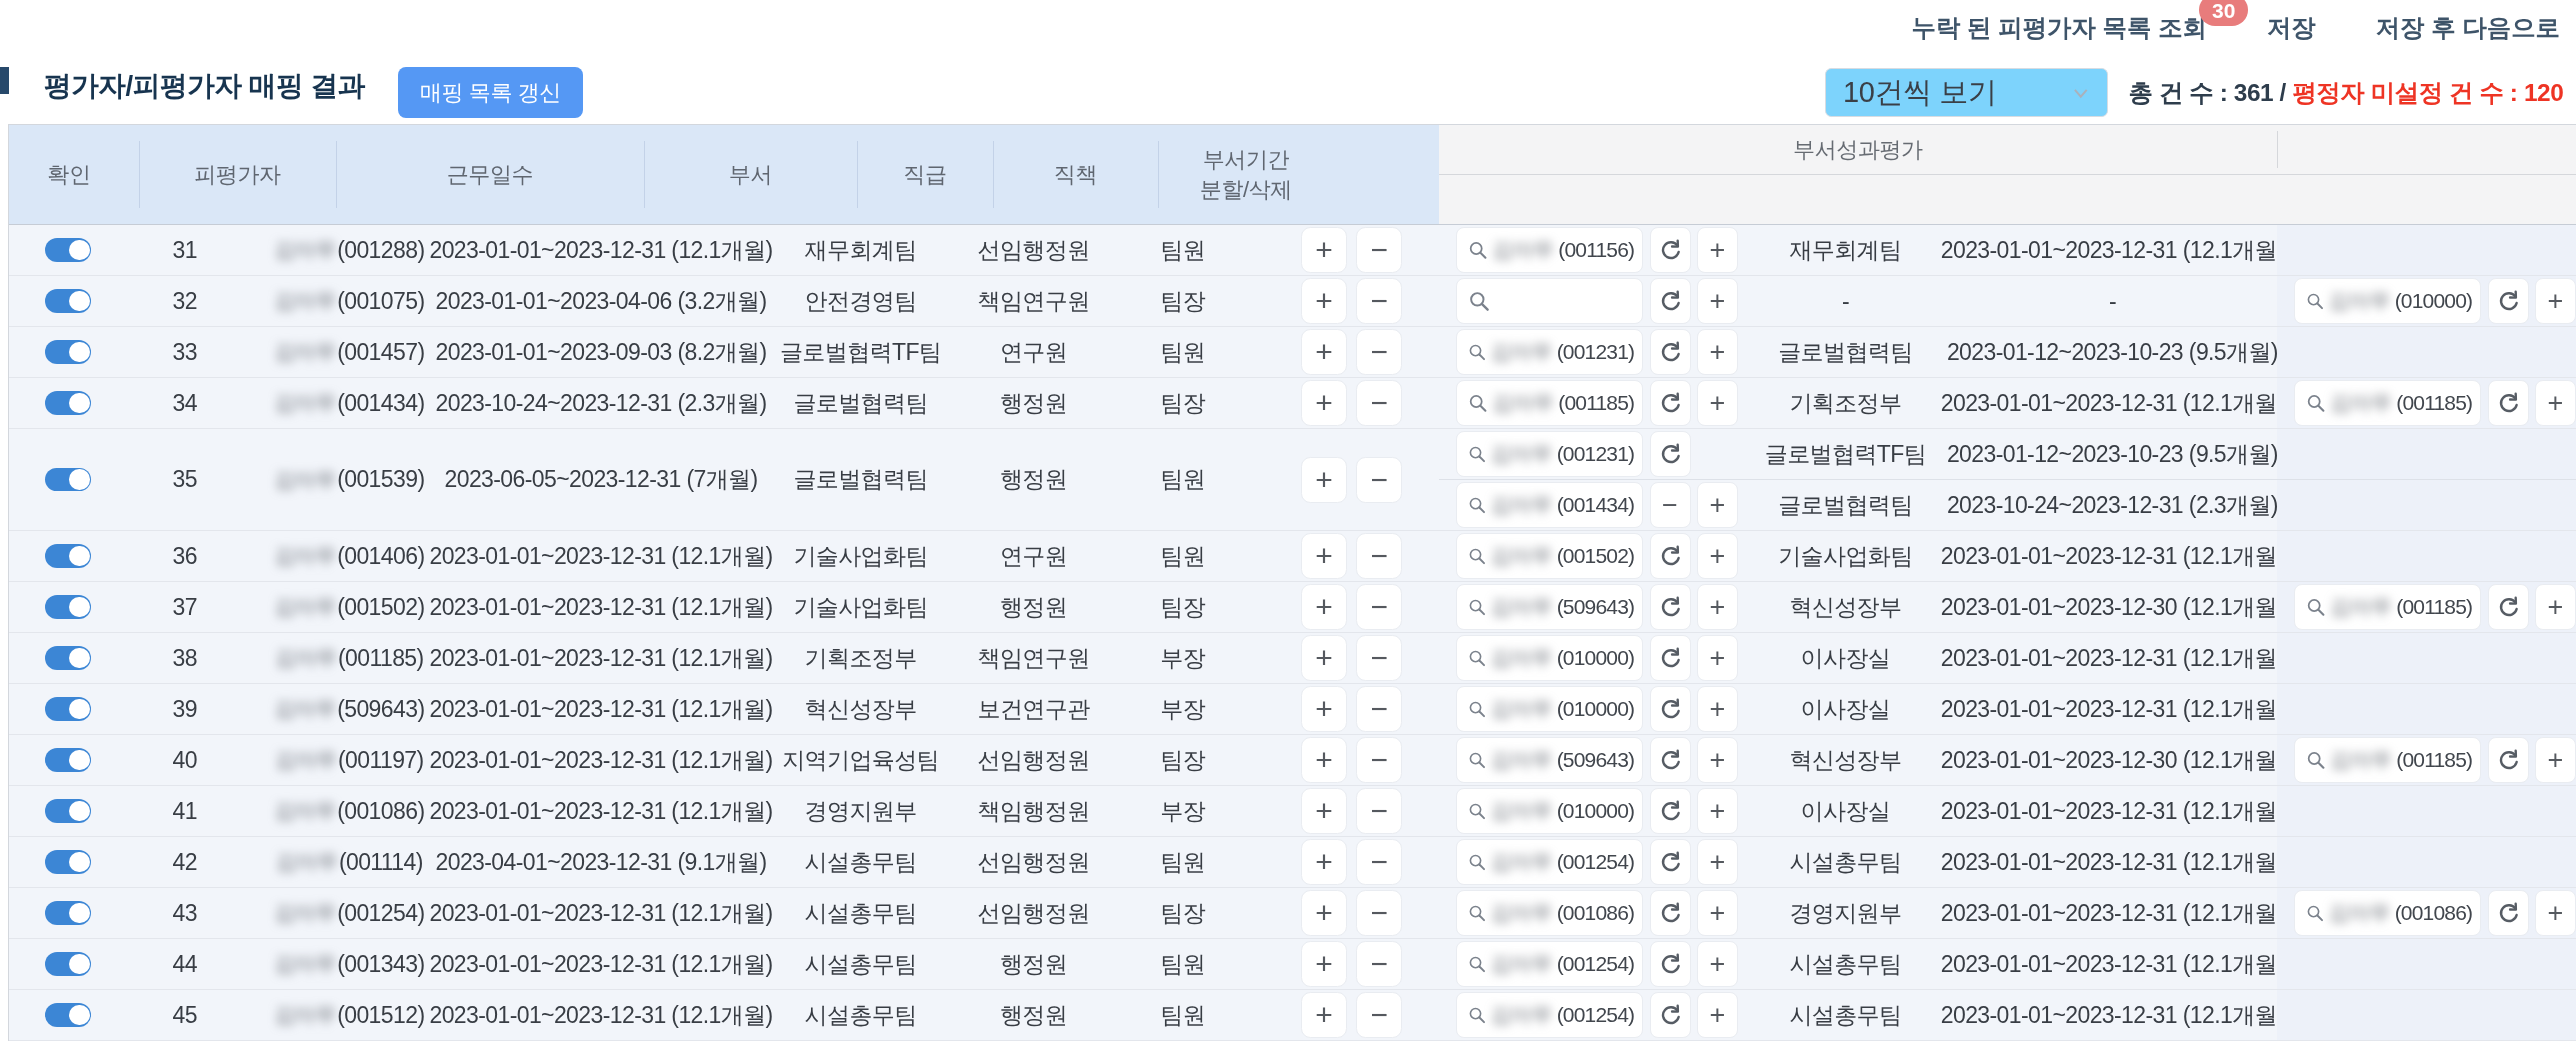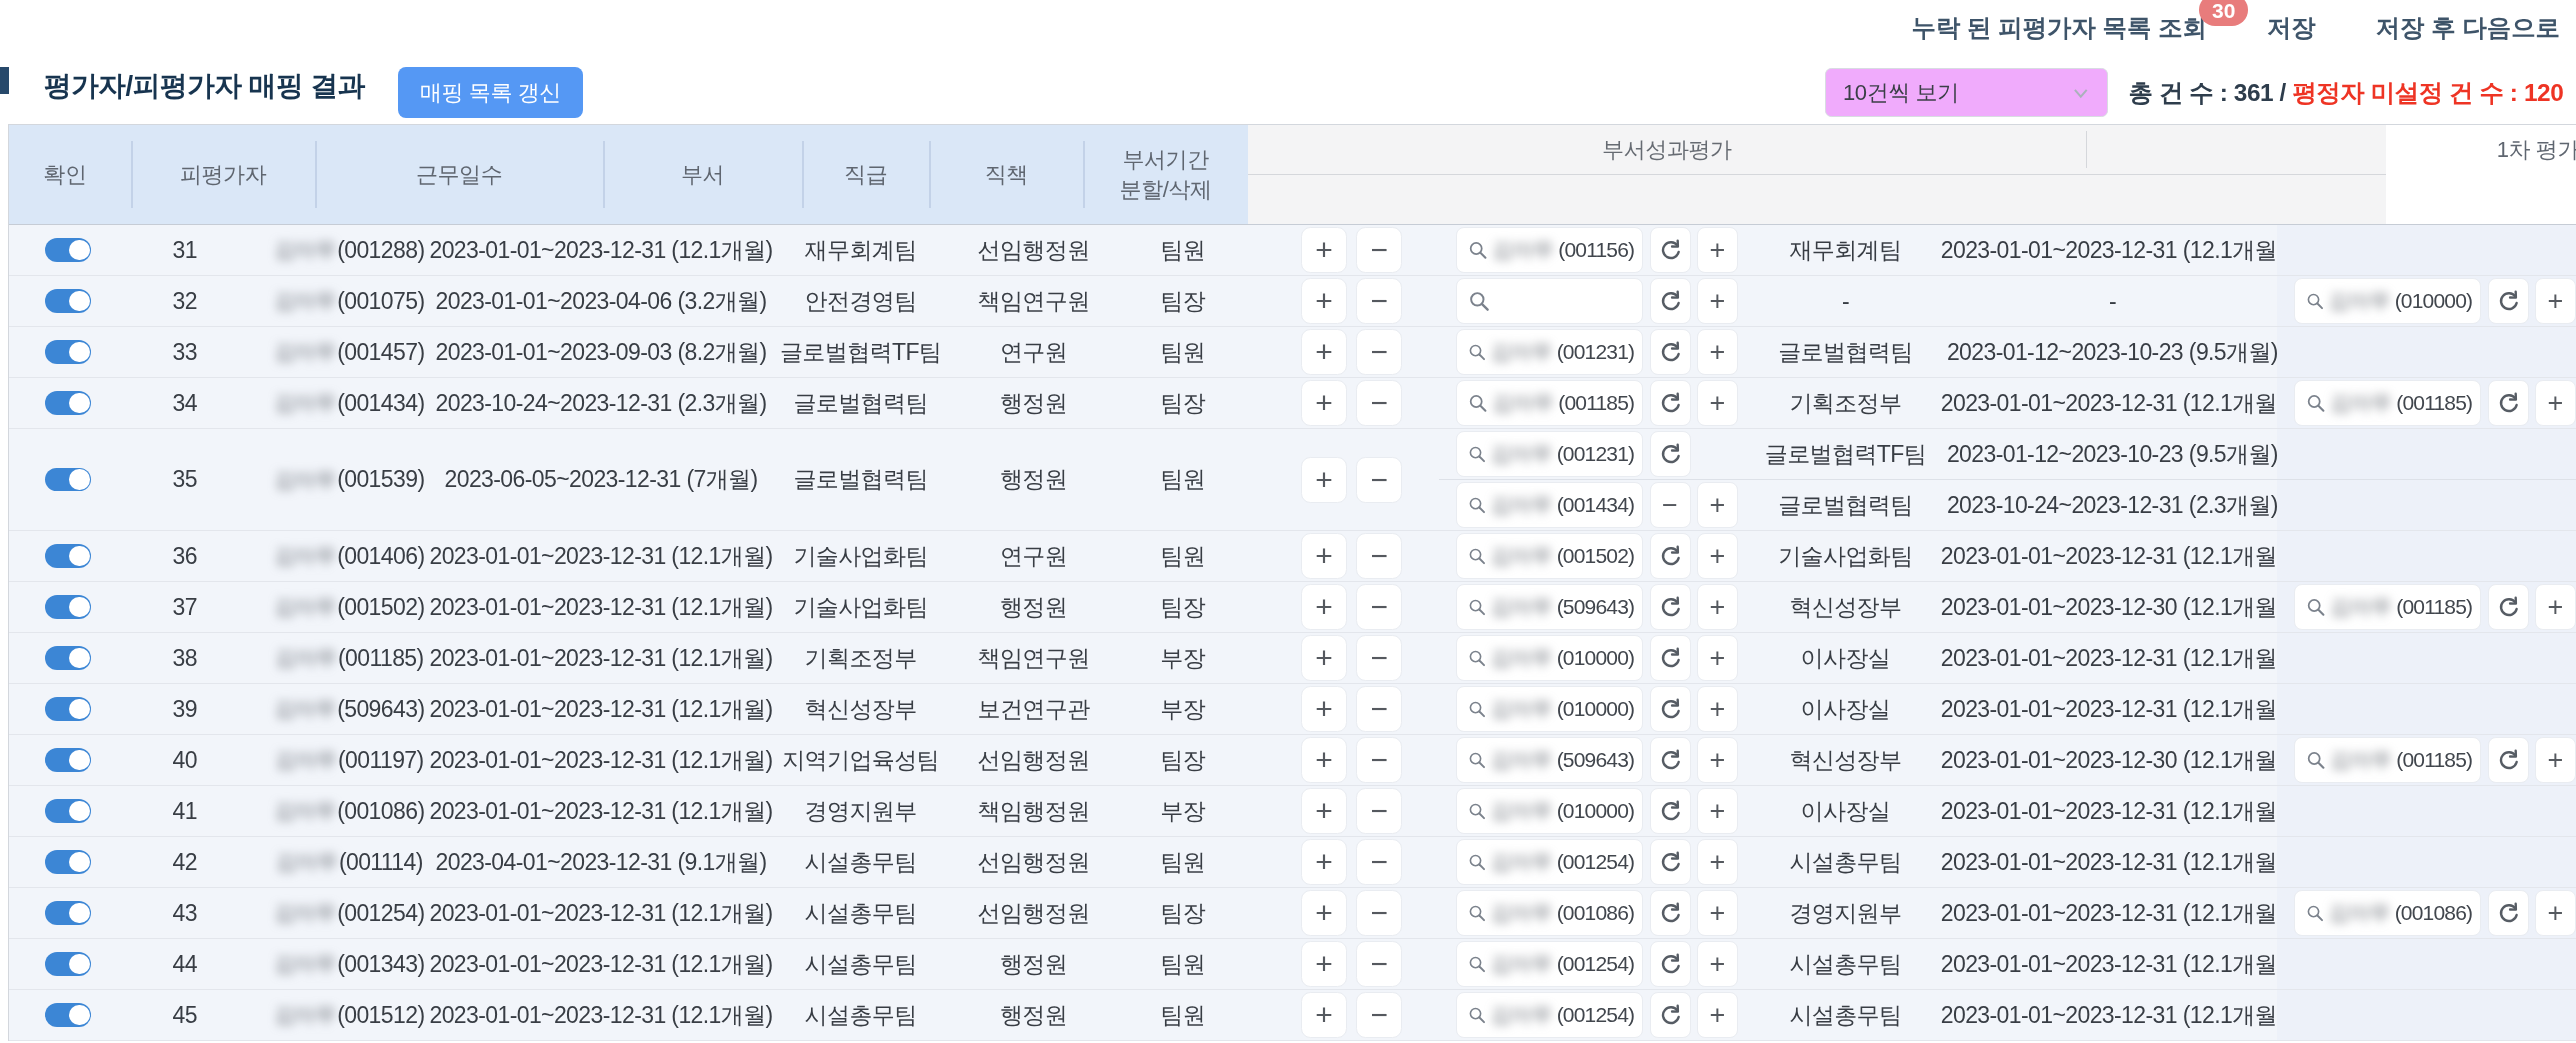--- a/index.html
+++ b/index.html
@@ -13,29 +13,29 @@
   .topbar{position:absolute;top:0;left:0;right:0;height:55px;display:flex;justify-content:flex-end;align-items:center;gap:60px;padding-right:16px;}
   .toplink{font-size:24.4px;font-weight:600;color:#3e5469;cursor:pointer;position:relative;white-space:nowrap;}
   .badge{position:absolute;top:-17.3px;right:-41px;background:#e87c7c;color:#fff;font-size:21px;font-weight:600;padding:2.4px 12.6px;border-radius:20.5px;line-height:1.3;}
   
   .titlebar{position:absolute;top:65px;left:0;right:0;height:55px;display:flex;align-items:center;justify-content:space-between;}
   .title-left{display:flex;gap:33px;}
   .bullet{width:9.4px;height:27px;background:#27496b;margin-right:1.6px;}
   .page-title{font-size:27.6px;font-weight:700;color:#17344f;letter-spacing:-0.4px;}
   .btn-refresh-map{background:#5598f4;color:#fff;font-size:22px;border:none;border-radius:7.9px;padding:10.2px 22px;cursor:pointer;font-family:inherit;letter-spacing:-0.4px;}
   .title-right{display:flex;align-items:center;gap:20.5px;padding-right:12.6px;}
-  .select{width:250px;height:47px;border:1.6px solid #d8dce2;border-radius:6.3px;background:#f0abfc;display:flex;align-items:center;justify-content:space-between;padding:0 14px 0 17.3px;font-size:22px;color:#3a3f46;cursor:pointer;letter-spacing:-0.4px;}
+  .select{width:250px;height:47px;border:1.6px solid #d8dce2;border-radius:6.3px;background:#7dd3fc;display:flex;align-items:center;justify-content:space-between;padding:0 14px 0 17.3px;font-size:29px;color:#3a3f46;cursor:pointer;letter-spacing:-0.4px;}
   .chev{stroke:#aab1bb;}
   .counts{font-size:24.4px;letter-spacing:-0.4px;white-space:nowrap;}
   .counts .dark{color:#2e3d4c;font-weight:600;}
   .counts .red{color:#ee3424;font-weight:700;}
   
   .table{position:absolute;top:124px;left:7.9px;width:2568px;border-left:1.6px solid #d3d7dd;border-top:1.6px solid #d3d7dd;}
   .thead{display:flex;height:99px;border-bottom:1.6px solid #c6ccd5;}
-  .h-left{display:flex;background:#dae7f7;width:1239px;}
+  .h-left{display:flex;background:#dae7f7;width:1430px;}
   .hcell{display:flex;align-items:center;justify-content:center;font-size:22px;color:#5f6670;position:relative;text-align:center;white-space:pre-line;line-height:1.35;letter-spacing:-0.4px;}
   .h-left .hcell:not(:first-child)::before{content:"";position:absolute;left:0;top:15.7px;bottom:15.7px;width:1.6px;background:#c3d2e8;}
   .h-right{width:1138px;display:flex;flex-direction:row;background:#f4f4f5;}
   .h-group{display:flex;height:49px;border-bottom:1.6px solid #d5d7db;}
   .g1{width:838px;display:flex;align-items:center;justify-content:center;font-size:22px;color:#666b72;position:relative;letter-spacing:-0.4px;}
   .g2{width:300px;position:relative;}
   .g2::before{content:"";position:absolute;left:0;top:6.3px;bottom:6.3px;width:1.6px;background:#d5d7db;}
   .h-sub{display:flex;height:49px;}
   .h-sub .hcell:not(:first-child)::before{content:"";position:absolute;left:0;top:11px;bottom:11px;width:1.6px;background:#dfe0e3;}
   

